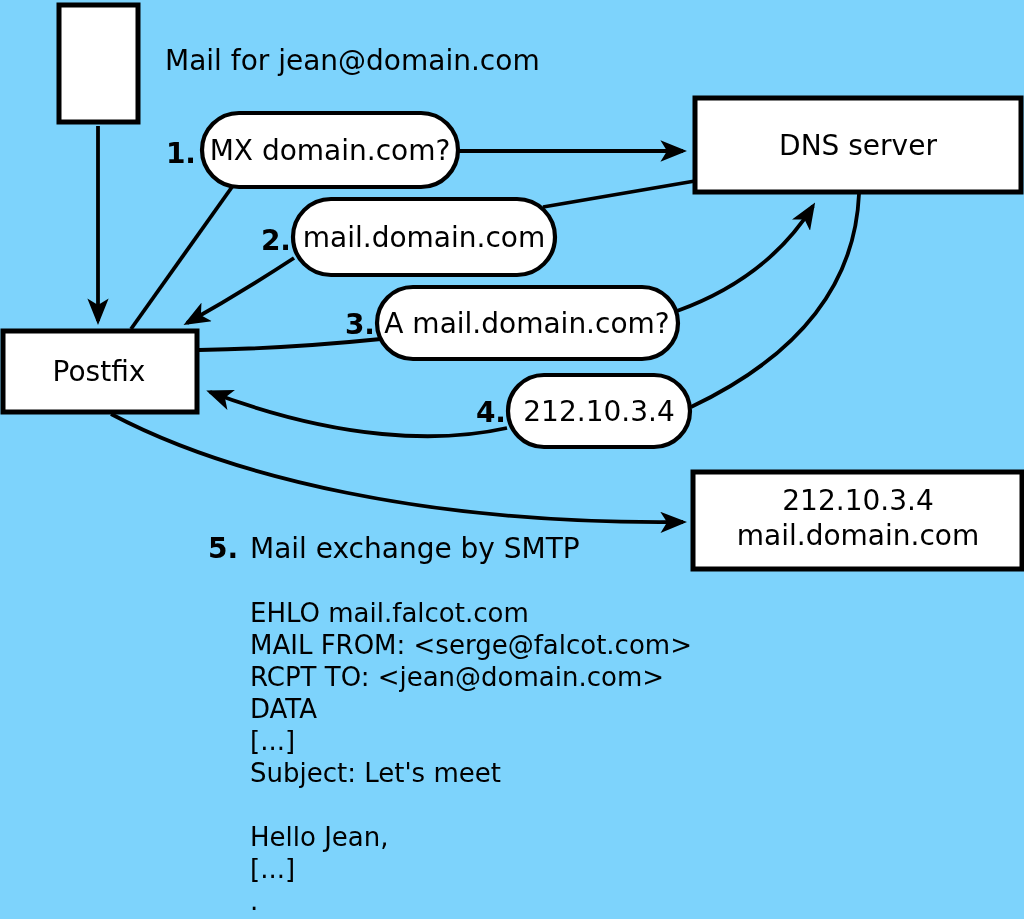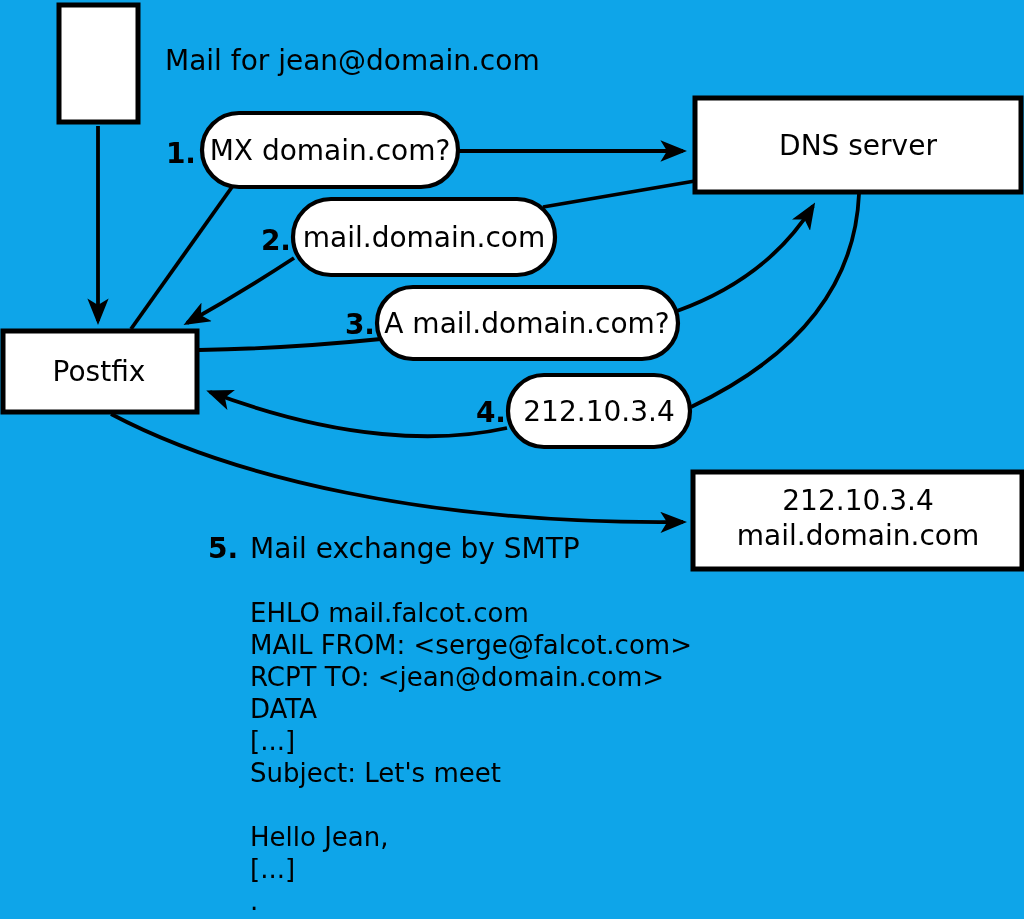--- a/index.html
+++ b/index.html
@@ -1,16 +1,16 @@
 <!DOCTYPE html>
 <html><head>
 <meta charset="utf-8">
 <style>
   html,body{margin:0;padding:0;background:#ffffff;}
-  .stage{position:relative;width:1024px;height:919px;background:#0ea5e9;overflow:hidden;}
+  .stage{position:relative;width:1024px;height:919px;background:#7dd3fc;overflow:hidden;}
   svg{display:block;}
   text{font-family:"DejaVu Sans","Liberation Sans",sans-serif;fill:#000000;}
   .lbl{font-size:28px;}
   .num{font-size:28px;font-weight:bold;}
   .smtp{font-size:26px;}
   .shape{fill:#ffffff;stroke:#000000;stroke-width:4.2px;}
   .thick{stroke-width:5px;}
   .edge{fill:none;stroke:#000000;stroke-width:3.8px;}
 </style>
 </head>

